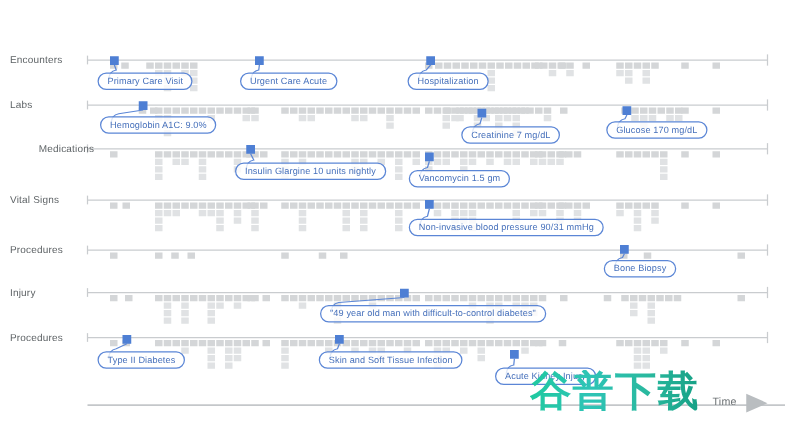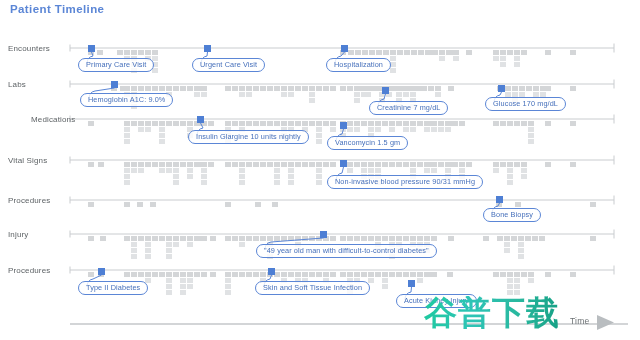--- a/index.html
+++ b/index.html
@@ -69,21 +69,20 @@
     color:transparent;-webkit-text-fill-color:transparent;
     line-height:33px;
     white-space:nowrap;
   }
 </style>
 </head>
 <body>
 
 <div id="stage">
 
-  <div class="title">Patient Timeline</div>
 
   <svg class="layer" id="axes">
       <line x1="70" y1="48" x2="614" y2="48" stroke="#c9cccf" stroke-width="1"></line>
       <line x1="70" y1="44.5" x2="70" y2="51.5" stroke="#c9cccf" stroke-width="1"></line>
       <line x1="614" y1="43.5" x2="614" y2="52.5" stroke="#c9cccf" stroke-width="1"></line>
       <line x1="70" y1="84" x2="614" y2="84" stroke="#c9cccf" stroke-width="1"></line>
       <line x1="70" y1="80.5" x2="70" y2="87.5" stroke="#c9cccf" stroke-width="1"></line>
       <line x1="614" y1="79.5" x2="614" y2="88.5" stroke="#c9cccf" stroke-width="1"></line>
       <line x1="70" y1="119" x2="614" y2="119" stroke="#c9cccf" stroke-width="1"></line>
       <line x1="70" y1="115.5" x2="70" y2="122.5" stroke="#c9cccf" stroke-width="1"></line>
@@ -688,21 +687,21 @@
       <div class="rowlabel" style="top: 48px;">Encounters</div>
       <div class="rowlabel" style="top: 84px;">Labs</div>
       <div class="rowlabel" style="top: 119px; padding-left: 23px;">Medications</div>
       <div class="rowlabel" style="top: 160px;">Vital Signs</div>
       <div class="rowlabel" style="top: 200px;">Procedures</div>
       <div class="rowlabel" style="top: 234px;">Injury</div>
       <div class="rowlabel" style="top: 270px;">Procedures</div>
     </div>
   <div id="pills">
       <div class="pill" style="left: 78px; top: 58px;">Primary Care Visit</div>
-      <div class="pill" style="left: 192px; top: 58px;">Urgent Care Visit</div>
+      <div class="pill" style="left: 192px; top: 58px;">Urgent Care Acute</div>
       <div class="pill" style="left: 326px; top: 58px;">Hospitalization</div>
       <div class="pill" style="left: 80px; top: 93px;">Hemoglobin A1C: 9.0%</div>
       <div class="pill" style="left: 369px; top: 101px;">Creatinine 7 mg/dL</div>
       <div class="pill" style="left: 485px; top: 97px;">Glucose 170 mg/dL</div>
       <div class="pill" style="left: 188px; top: 130px;">Insulin Glargine 10 units nightly</div>
       <div class="pill" style="left: 327px; top: 136px;">Vancomycin 1.5 gm</div>
       <div class="pill" style="left: 327px; top: 175px;">Non-invasive blood pressure 90/31 mmHg</div>
       <div class="pill" style="left: 483px; top: 208px;">Bone Biopsy</div>
       <div class="pill" style="left: 256px; top: 244px;">"49 year old man with difficult-to-control diabetes"</div>
       <div class="pill" style="left: 78px; top: 281px;">Type II Diabetes</div>

